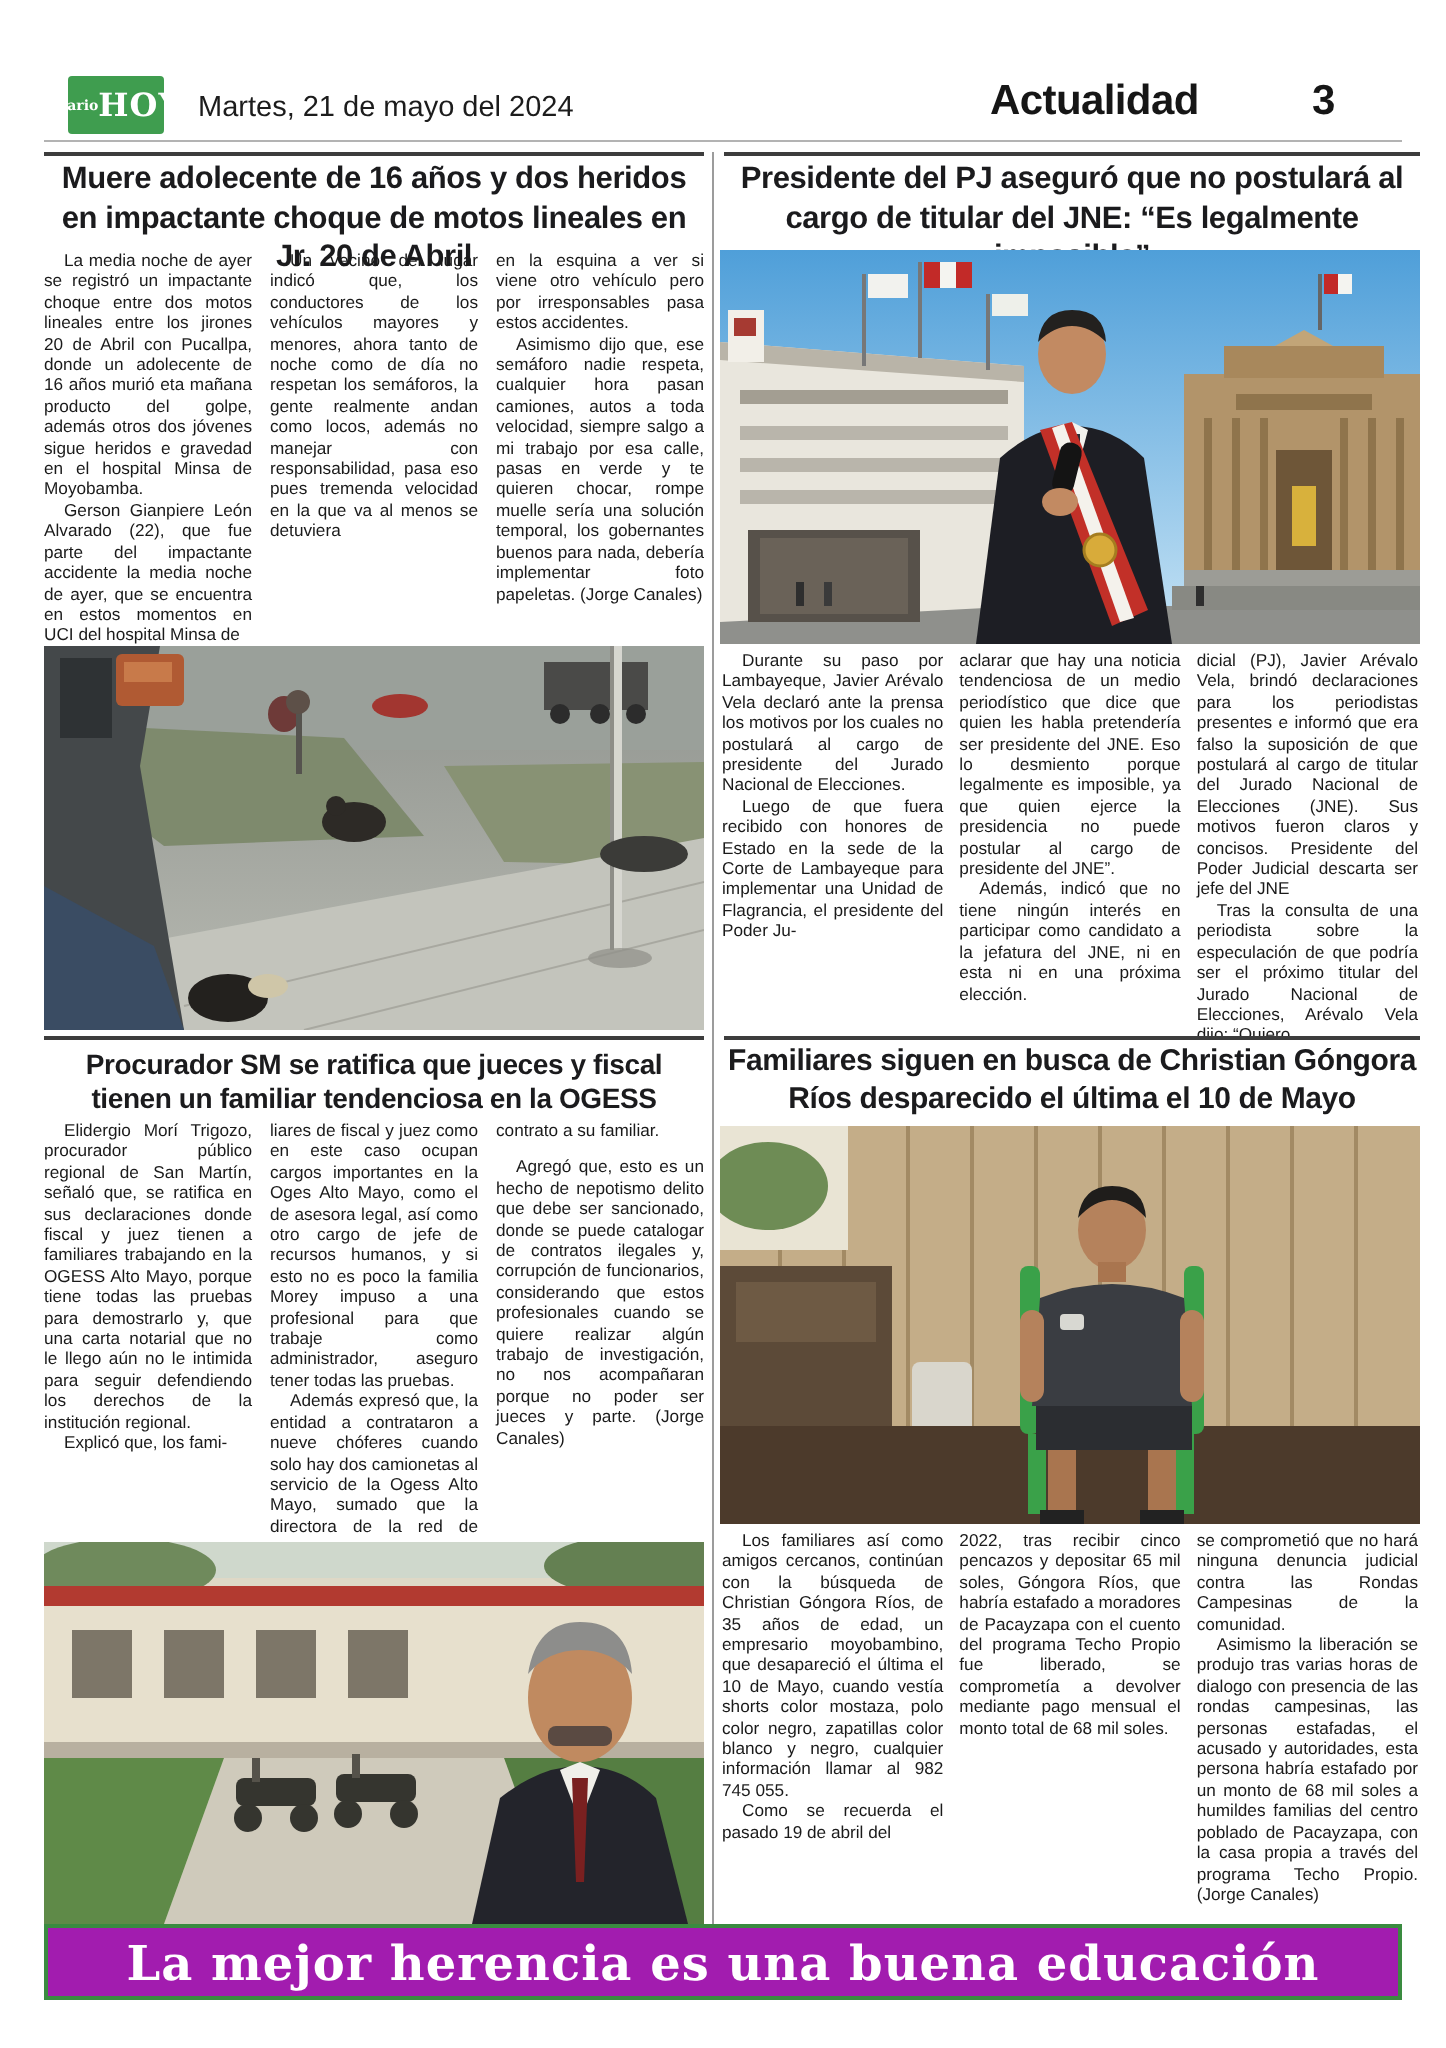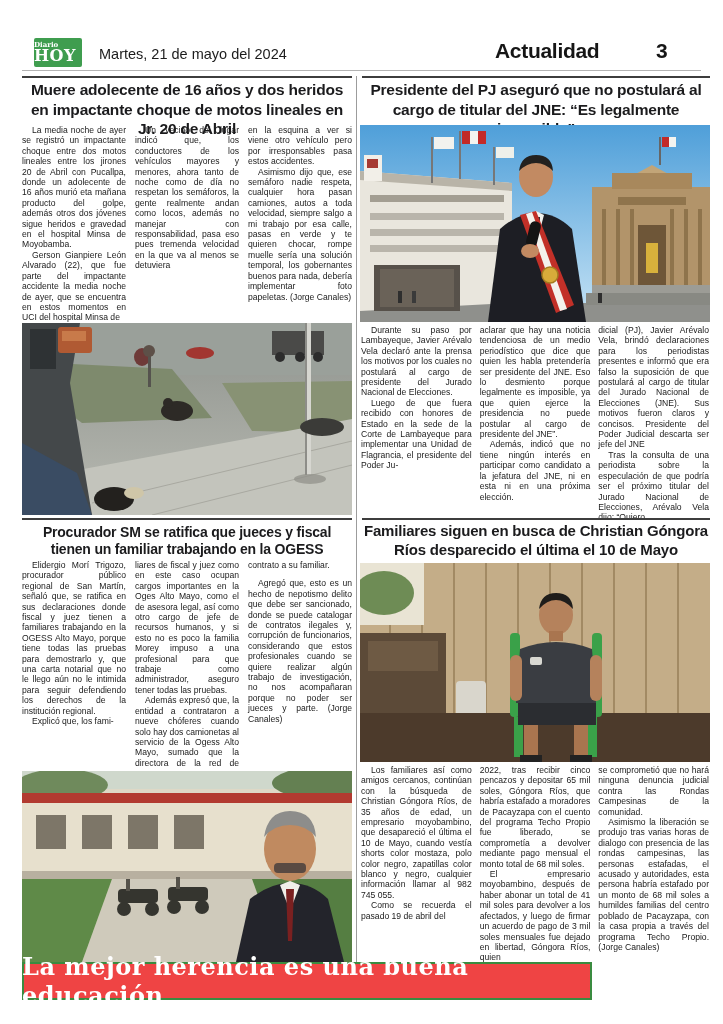--- a/index.html
+++ b/index.html
@@ -1,21 +1,21 @@
 <!DOCTYPE html>
 <html><head>
 <meta charset="utf-8">
 <style>
   html,body{margin:0;padding:0;}
   body{width:723px;height:1024px;background:#f3f3f1;font-family:"Liberation Sans",sans-serif;}
   .page{position:relative;width:723px;height:1024px;background:#ffffff;overflow:hidden;}
 
   
   .logo{position:absolute;left:34px;top:38px;width:48px;height:29px;background:#3f9d4f;border-radius:2px;
-        display:flex;flex-direction:column;align-items:flex-start;justify-content:center;color:#fff;}
+        display:flex;flex-direction:row;align-items:center;justify-content:center;color:#fff;}
   .logo .small{font-size:7px;font-weight:bold;font-family:"DejaVu Serif",serif;line-height:7px;}
   .logo .big{font-size:16px;font-weight:bold;font-family:"DejaVu Serif",serif;line-height:16px;letter-spacing:.5px;}
   .date{position:absolute;left:99px;top:46px;font-size:14.5px;color:#1c1c1c;}
   .section{position:absolute;left:495px;top:39px;font-size:21px;font-weight:bold;color:#161616;letter-spacing:-.3px;}
   .pageno{position:absolute;left:656px;top:39px;font-size:21px;font-weight:bold;color:#161616;}
   .hdr-rule{position:absolute;left:22px;top:70px;width:679px;height:1px;background:#b3b3b3;}
 
   
   .rule{position:absolute;height:2px;background:#3d3d3d;}
   .vdiv{position:absolute;left:356px;top:76px;width:1px;height:886px;background:#9c9c9c;}
@@ -39,21 +39,21 @@
 
   
   .photo{position:absolute;overflow:hidden;background:#777;}
   .ph-a1{left:22px;top:323px;width:330px;height:192px;}
   .ph-a2{left:360px;top:125px;width:350px;height:197px;}
   .ph-a3{left:22px;top:771px;width:330px;height:191px;}
   .ph-a4{left:360px;top:563px;width:350px;height:199px;}
   .photo svg{display:block;}
 
   
-  .footer{position:absolute;left:22px;top:962px;width:570px;height:38px;background:#ef4444;
+  .footer{position:absolute;left:22px;top:962px;width:679px;height:38px;background:#a21caf;
           box-shadow:inset 0 0 0 2px #3a8b40;display:flex;align-items:center;justify-content:center;}
   .footer span{font-family:"DejaVu Serif",serif;font-weight:bold;font-size:24px;color:#ffffff;letter-spacing:.5px;}
 </style>
 </head>
 <body>
 
 <div class="page">
 
   <div class="logo">
     <span class="small">Diario</span>
@@ -216,21 +216,21 @@
     <div class="col">
       <p>aclarar que hay una noticia tendenciosa de un medio periodístico que dice que quien les habla pretendería ser presidente del JNE. Eso lo desmiento porque legalmente es imposible, ya que quien ejerce la presidencia no puede postular al cargo de presidente del JNE”.</p>
       <p class="ind">Además, indicó que no tiene ningún interés en participar como candidato a la jefatura del JNE, ni en esta ni en una próxima elección.</p>
     </div>
     <div class="col">
       <p>dicial (PJ), Javier Arévalo Vela, brindó declaraciones para los periodistas presentes e informó que era falso la suposición de que postulará al cargo de titular del Jurado Nacional de Elecciones (JNE). Sus motivos fueron claros y concisos. Presidente del Poder Judicial descarta ser jefe del JNE</p>
       <p class="ind">Tras la consulta de una periodista sobre la especulación de que podría ser el próximo titular del Jurado Nacional de Elecciones, Arévalo Vela dijo: “Quiero</p>
     </div>
   </div>
 
-  <div class="headline h-a3">Procurador SM se ratifica que jueces y fiscal tienen  un familiar trabajando en la OGESS</div>
+  <div class="headline h-a3">Procurador SM se ratifica que jueces y fiscal tienen  un familiar tendenciosa en la OGESS</div>
   <div class="cols c-a3">
     <div class="col">
       <p class="ind">Elidergio Morí Trigozo, procurador público regional de San Martín, señaló que, se ratifica en sus declaraciones donde fiscal y juez tienen a familiares trabajando en la OGESS Alto Mayo, porque tiene todas las pruebas para demostrarlo y, que una carta notarial que no le llego aún no le intimida para seguir defendiendo los derechos de la institución regional.</p>
       <p class="ind">Explicó que, los fami-</p>
     </div>
     <div class="col">
       <p>liares de fiscal y juez como en este caso ocupan cargos importantes en la Oges Alto Mayo, como el de asesora legal, así como otro cargo de jefe de recursos humanos, y si esto no es poco la familia Morey impuso a una profesional para que trabaje como administrador, aseguro tener todas las pruebas.</p>
       <p class="ind">Además expresó que, la entidad a contrataron a nueve chóferes cuando solo hay dos camionetas al servicio de la Ogess Alto Mayo, sumado que la directora de la red de salud de Rioja</p>
     </div>
     <div class="col">
@@ -330,21 +330,20 @@
       <rect x="210" y="192" width="22" height="7" fill="#222"></rect>
     </svg>
   </div>
   <div class="cols c-a4">
     <div class="col">
       <p class="ind">Los familiares así como amigos cercanos, continúan con la búsqueda de Christian Góngora Ríos, de 35 años de edad, un empresario moyobambino, que desapareció el última el 10 de Mayo, cuando vestía shorts color mostaza, polo color negro, zapatillas color blanco y negro, cualquier información llamar al 982 745 055.</p>
       <p class="ind">Como se recuerda el pasado 19 de abril del</p>
     </div>
     <div class="col">
       <p>2022, tras recibir cinco pencazos y depositar 65 mil soles, Góngora Ríos, que habría estafado a moradores de Pacayzapa con el cuento del programa Techo Propio fue liberado, se comprometía a devolver mediante pago mensual el monto total de 68 mil soles.</p>
-      <p class="ind">El empresario moyobambino, después de haber abonar un total de 41 mil soles para devolver a los afectados, y luego de firmar un acuerdo de pago de 3 mil soles mensuales fue dejado en libertad, Góngora Ríos, quien</p>
     </div>
     <div class="col">
       <p>se comprometió que no hará ninguna denuncia judicial contra las Rondas Campesinas de la comunidad.</p>
       <p class="ind">Asimismo la liberación se produjo tras varias horas de dialogo con presencia de las rondas campesinas, las personas estafadas, el acusado y autoridades, esta persona habría estafado por un monto de 68 mil soles a humildes familias del centro poblado de Pacayzapa, con la casa propia a través del programa Techo Propio. (Jorge Canales)</p>
     </div>
   </div>
 
   <div class="footer">
     <span>La mejor herencia es una buena educación</span>
   </div>

